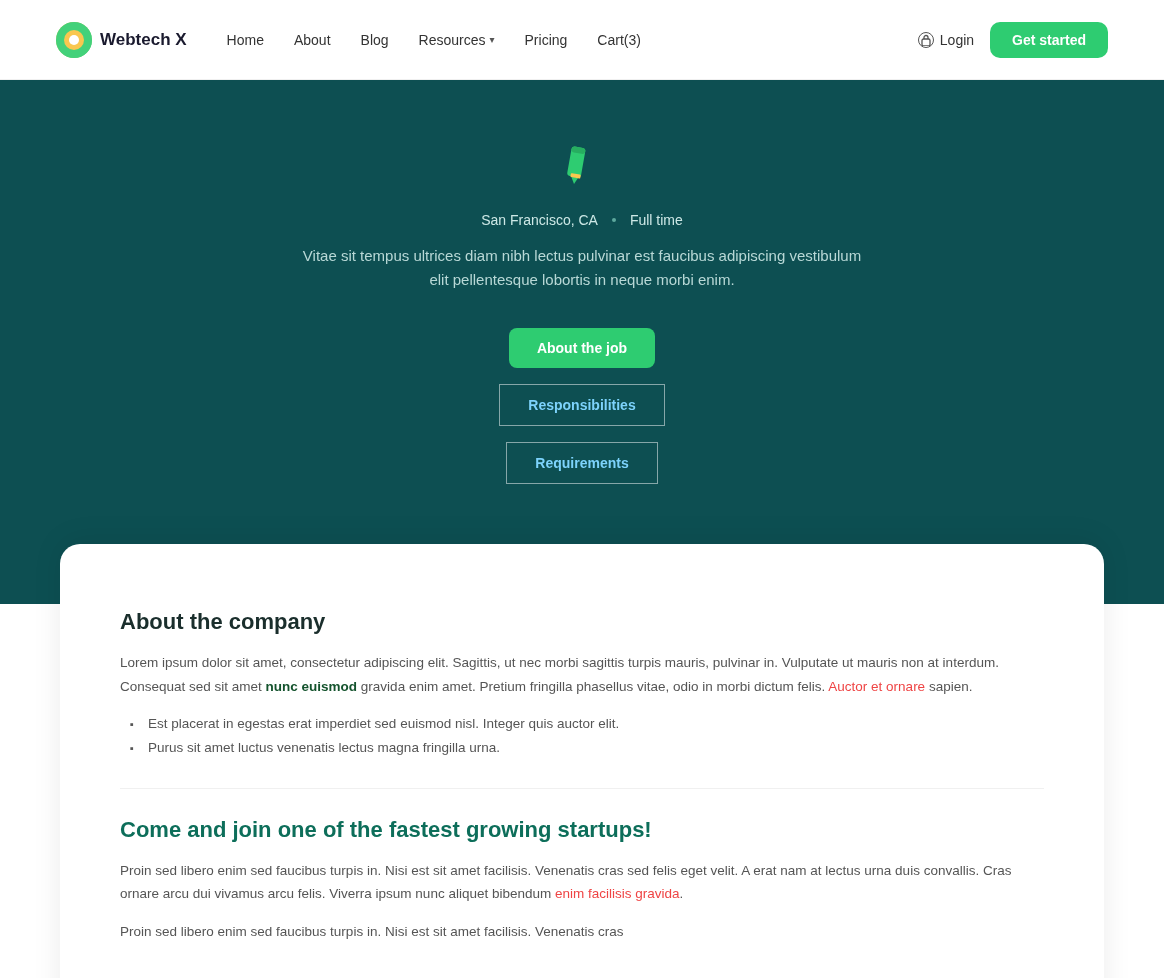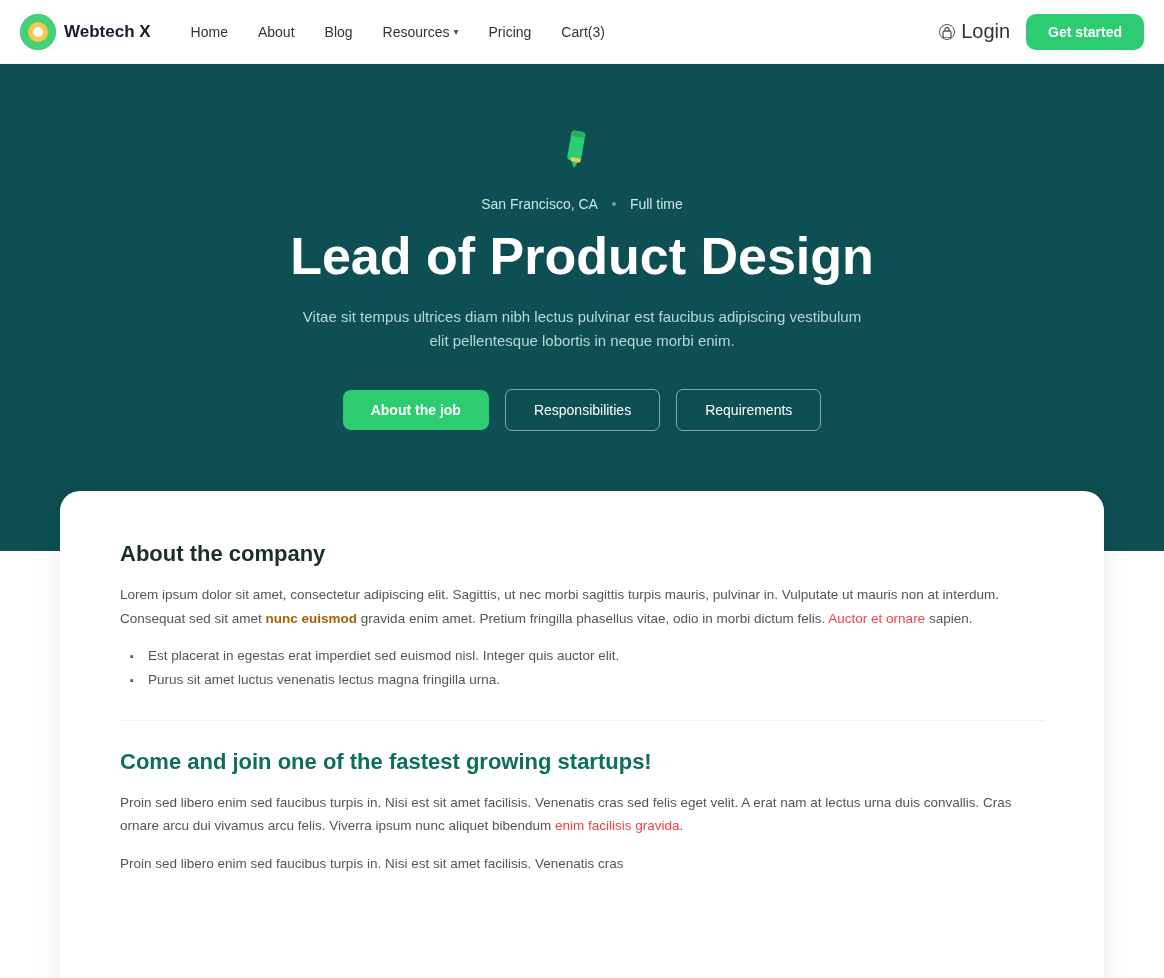--- a/index.html
+++ b/index.html
@@ -3,22 +3,22 @@
   <meta charset="utf-8">
   <style>
     * { margin: 0; padding: 0; box-sizing: border-box; }
     body { font-family: 'Segoe UI', Arial, sans-serif; background: #fff; width: 1164px; min-height: 978px; overflow-x: hidden; }
 
     
     .navbar {
       background: #fff;
       display: flex;
       align-items: center;
-      padding: 0 20px;
-      height: 64px;
+      padding: 0 56px;
+      height: 80px;
       border-bottom: 1px solid #f0f0f0;
     }
     .navbar-logo {
       display: flex;
       align-items: center;
       gap: 8px;
       margin-right: 40px;
     }
     .logo-icon {
       width: 36px;
@@ -53,21 +53,21 @@
     }
     .nav-actions {
       display: flex;
       align-items: center;
       gap: 16px;
     }
     .login-btn {
       display: flex;
       align-items: center;
       gap: 6px;
-      font-size: 20px;
+      font-size: 14px;
       color: #333;
       cursor: pointer;
       background: none;
       border: none;
     }
     .login-icon {
       width: 16px; height: 16px;
       border: 1.5px solid #555;
       border-radius: 50%;
       display: flex; align-items: center; justify-content: center;
@@ -123,71 +123,73 @@
       color: #b8d8d6;
       max-width: 560px;
       margin: 0 auto 36px;
       line-height: 1.6;
     }
     .hero-buttons {
       display: flex;
       align-items: center;
       justify-content: center;
       gap: 16px;
+      flex-direction: column;
     }
     .btn-about {
       background: #2ecc71;
       color: #fff;
       border: none;
       padding: 12px 28px;
       border-radius: 8px;
       font-size: 14px;
       font-weight: 600;
       cursor: pointer;
     }
     .btn-outline {
       background: transparent;
-      color: #ffffff;
+      color: #7dd3fc;
       border: 1.5px solid rgba(255,255,255,0.5);
       padding: 12px 28px;
-      border-radius: 7px;
-      font-size: 14px;
-      font-weight: 400;
+      border-radius: 0;
+      font-size: 14px;
+      font-weight: 700;
       cursor: pointer;
     }
 
     
     .content-section {
       background: #fff;
       border-radius: 20px 20px 0 0;
       margin: -60px 60px 0;
       padding: 50px 60px;
       position: relative;
       z-index: 2;
       box-shadow: 0 -4px 30px rgba(0,0,0,0.08);
       min-height: 520px;
     }
     .section-heading {
       font-size: 22px;
       font-weight: 700;
       color: #1a2e2c;
       margin-bottom: 16px;
+      margin-top: 15px;
     }
     .section-heading.green {
       color: #0d6e5a;
     }
     .body-text {
       font-size: 13.5px;
       color: #555;
       line-height: 1.75;
       margin-bottom: 14px;
     }
     .body-text strong {
       font-weight: 700;
-      color: #a16207;
+      color: #14532d;
     }
     .body-text a, .green-link {
       color: #ef4444;
       text-decoration: none;
     }
     .bullet-list {
       list-style: none;
       margin: 10px 0 20px 10px;
     }
     .bullet-list li {
@@ -261,21 +263,20 @@
       <rect x="14" y="6" width="14" height="6" rx="3" transform="rotate(10 14 6)" fill="#27ae60"></rect>
     </svg>
   </div>
 
   <div class="hero-meta">
     <span>San Francisco, CA</span>
     <span class="hero-meta-separator"></span>
     <span>Full time</span>
   </div>
 
-  <h1 class="hero-title">Lead of Product Design</h1>
   <p class="hero-desc">Vitae sit tempus ultrices diam nibh lectus pulvinar est faucibus adipiscing vestibulum elit pellentesque lobortis in neque morbi enim.</p>
 
   <div class="hero-buttons">
     <button class="btn-about">About the job</button>
     <button class="btn-outline">Responsibilities</button>
     <button class="btn-outline">Requirements</button>
   </div>
 </section>
 
 <div class="content-section">

